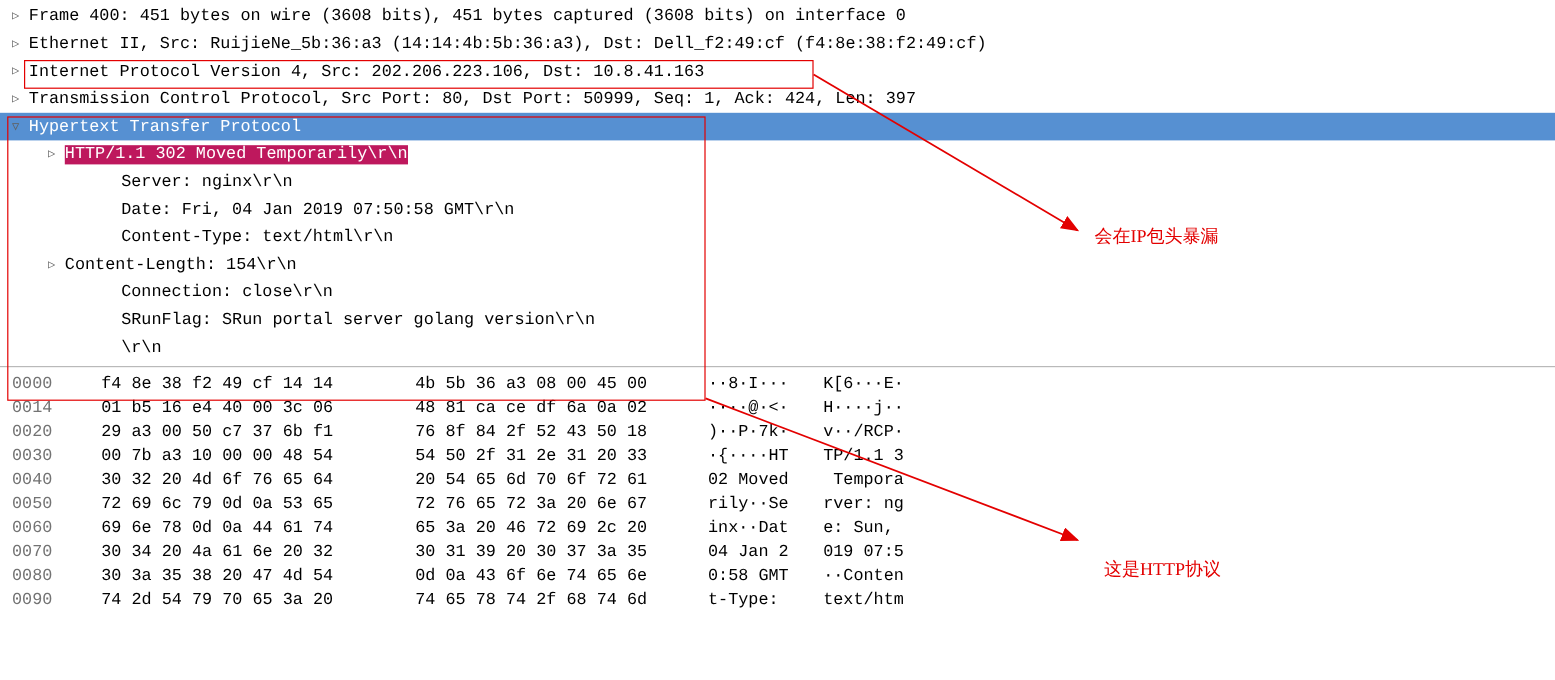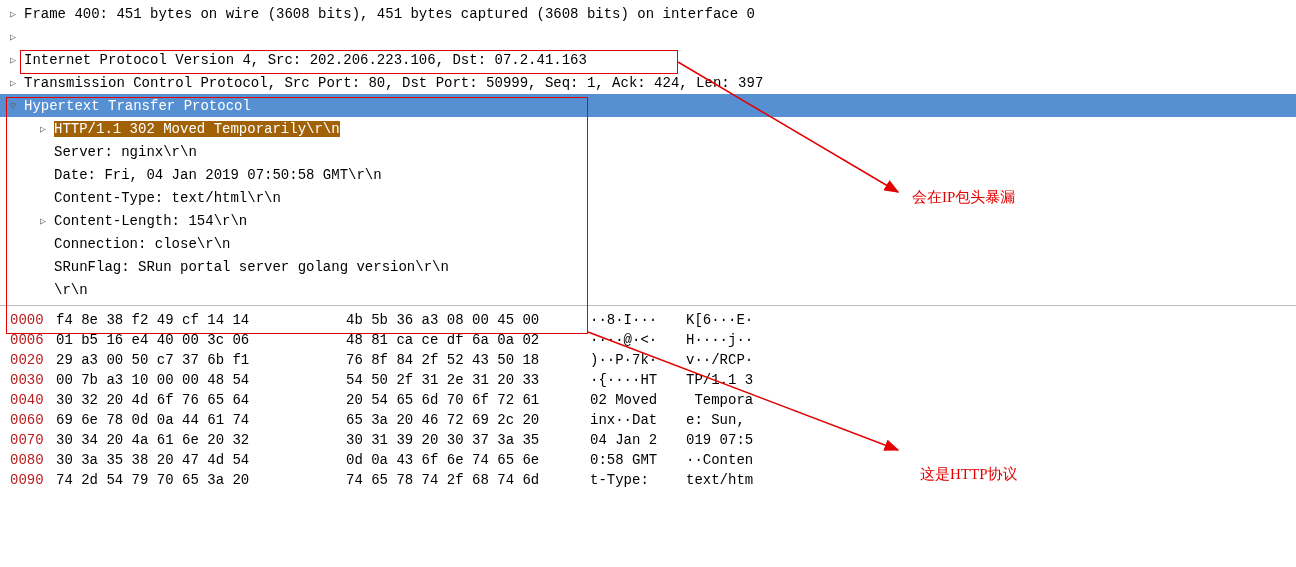--- a/index.html
+++ b/index.html
@@ -1,59 +1,60 @@
 <!DOCTYPE html>
 <html><head>
 <meta charset="utf-8">
 <style>
   * { margin:0; padding:0; box-sizing:border-box; }
   body { width:1296px; height:567px; background:#fff; font-family:"Consolas","Courier New",monospace; font-size:14px; color:#000; overflow:hidden; position:relative; }
   .tree { padding:2px 0 4px 0; position:relative; }
   .row { display:flex; align-items:center; height:23px; white-space:pre; }
   .toggle { width:14px; height:14px; margin:0 4px 0 6px; display:flex; align-items:center; justify-content:center; color:#606060; font-size:10px; }
   .ind1 { padding-left:30px; }
-  .ind2 { padding-left:54px; }
+  .ind2 { padding-left:54px;margin-left:47px; }
   .sel { background:#5690d2; color:#fff; }
   .box-red1 { position:absolute; border:1px solid #e30000; pointer-events:none; }
   .hex { border-top:1px solid #b9b9b9; padding-top:4px; }
   .hexrow { display:flex; height:20px; align-items:center; white-space:pre; }
-  .off { color:#b91c1c; width:56px; padding-left:10px; }
-  .bytes1 { width:250px; }
+  .off { color:#737373; width:56px; padding-left:10px; }
+  .bytes1 { width:250px;text-align:center; }
   .bytes2 { width:244px;margin-left:40px; }
   .ascii1 { width:96px; }
   .ascii2 { width:90px; }
   .anno { position:absolute; color:#e30000; font-family:"SimSun","Songti SC",serif; font-size:15px; }
   svg.arrow { position:absolute; pointer-events:none; overflow:visible; }
 </style>
 </head>
 <body>
 
 <div class="tree">
   <div class="row">
     <span class="toggle">▷</span>
     <span>Frame 400: 451 bytes on wire (3608 bits), 451 bytes captured (3608 bits) on interface 0</span>
   </div>
   <div class="row">
     <span class="toggle">▷</span>
+    <span>Ethernet II, Src: RuijieNe_5b:36:a3 (14:14:4b:5b:36:a3), Dst: Dell_f2:49:cf (f4:8e:38:f2:49:cf)</span>
   </div>
   <div class="row">
     <span class="toggle">▷</span>
-    <span>Internet Protocol Version 4, Src: 202.206.223.106, Dst: 07.2.41.163</span>
+    <span>Internet Protocol Version 4, Src: 202.206.223.106, Dst: 10.8.41.163</span>
   </div>
   <div class="row">
     <span class="toggle">▷</span>
     <span>Transmission Control Protocol, Src Port: 80, Dst Port: 50999, Seq: 1, Ack: 424, Len: 397</span>
   </div>
   <div class="row sel">
     <span class="toggle">▽</span>
     <span>Hypertext Transfer Protocol</span>
   </div>
   <div class="row ind1">
     <span class="toggle">▷</span>
-    <span style="background:#a16207;color:#fff;">HTTP/1.1 302 Moved Temporarily\r\n</span>
+    <span style="background:#be185d;color:#fff;">HTTP/1.1 302 Moved Temporarily\r\n</span>
   </div>
   <div class="row ind2">
     <span>Server: nginx\r\n</span>
   </div>
   <div class="row ind2">
     <span>Date: Fri, 04 Jan 2019 07:50:58 GMT\r\n</span>
   </div>
   <div class="row ind2">
     <span>Content-Type: text/html\r\n</span>
   </div>
@@ -70,24 +71,25 @@
   <div class="row ind2">
     <span>\r\n</span>
   </div>
 
   <div class="box-red1" style="left:20px; top:50px; width:658px; height:24px;"></div>
   <div class="box-red1" style="left:6px; top:97px; width:582px; height:237px;"></div>
 </div>
 
 <div class="hex" id="hex-root">
     <div class="hexrow"><span class="off">0000</span><span class="bytes1">f4 8e 38 f2 49 cf 14 14</span><span class="bytes2">4b 5b 36 a3 08 00 45 00</span><span class="ascii1">··8·I···</span><span class="ascii2">K[6···E·</span></div>
-    <div class="hexrow"><span class="off">0006</span><span class="bytes1">01 b5 16 e4 40 00 3c 06</span><span class="bytes2">48 81 ca ce df 6a 0a 02</span><span class="ascii1">····@·&lt;·</span><span class="ascii2">H····j··</span></div>
+    <div class="hexrow"><span class="off">0014</span><span class="bytes1">01 b5 16 e4 40 00 3c 06</span><span class="bytes2">48 81 ca ce df 6a 0a 02</span><span class="ascii1">····@·&lt;·</span><span class="ascii2">H····j··</span></div>
     <div class="hexrow"><span class="off">0020</span><span class="bytes1">29 a3 00 50 c7 37 6b f1</span><span class="bytes2">76 8f 84 2f 52 43 50 18</span><span class="ascii1">)··P·7k·</span><span class="ascii2">v··/RCP·</span></div>
     <div class="hexrow"><span class="off">0030</span><span class="bytes1">00 7b a3 10 00 00 48 54</span><span class="bytes2">54 50 2f 31 2e 31 20 33</span><span class="ascii1">·{····HT</span><span class="ascii2">TP/1.1 3</span></div>
     <div class="hexrow"><span class="off">0040</span><span class="bytes1">30 32 20 4d 6f 76 65 64</span><span class="bytes2">20 54 65 6d 70 6f 72 61</span><span class="ascii1">02 Moved</span><span class="ascii2"> Tempora</span></div>
+    <div class="hexrow"><span class="off">0050</span><span class="bytes1">72 69 6c 79 0d 0a 53 65</span><span class="bytes2">72 76 65 72 3a 20 6e 67</span><span class="ascii1">rily··Se</span><span class="ascii2">rver: ng</span></div>
     <div class="hexrow"><span class="off">0060</span><span class="bytes1">69 6e 78 0d 0a 44 61 74</span><span class="bytes2">65 3a 20 46 72 69 2c 20</span><span class="ascii1">inx··Dat</span><span class="ascii2">e: Sun, </span></div>
     <div class="hexrow"><span class="off">0070</span><span class="bytes1">30 34 20 4a 61 6e 20 32</span><span class="bytes2">30 31 39 20 30 37 3a 35</span><span class="ascii1">04 Jan 2</span><span class="ascii2">019 07:5</span></div>
     <div class="hexrow"><span class="off">0080</span><span class="bytes1">30 3a 35 38 20 47 4d 54</span><span class="bytes2">0d 0a 43 6f 6e 74 65 6e</span><span class="ascii1">0:58 GMT</span><span class="ascii2">··Conten</span></div>
     <div class="hexrow"><span class="off">0090</span><span class="bytes1">74 2d 54 79 70 65 3a 20</span><span class="bytes2">74 65 78 74 2f 68 74 6d</span><span class="ascii1">t-Type: </span><span class="ascii2">text/htm</span></div>
   </div>
 
 <svg class="arrow" style="left:678px;top:62px;" width="240" height="150">
   <defs>
       <marker id="ah1" markerWidth="10" markerHeight="8" refX="9" refY="4" orient="auto">
     <path d="M0,0 L10,4 L0,8 Z" fill="#e30000"></path>

